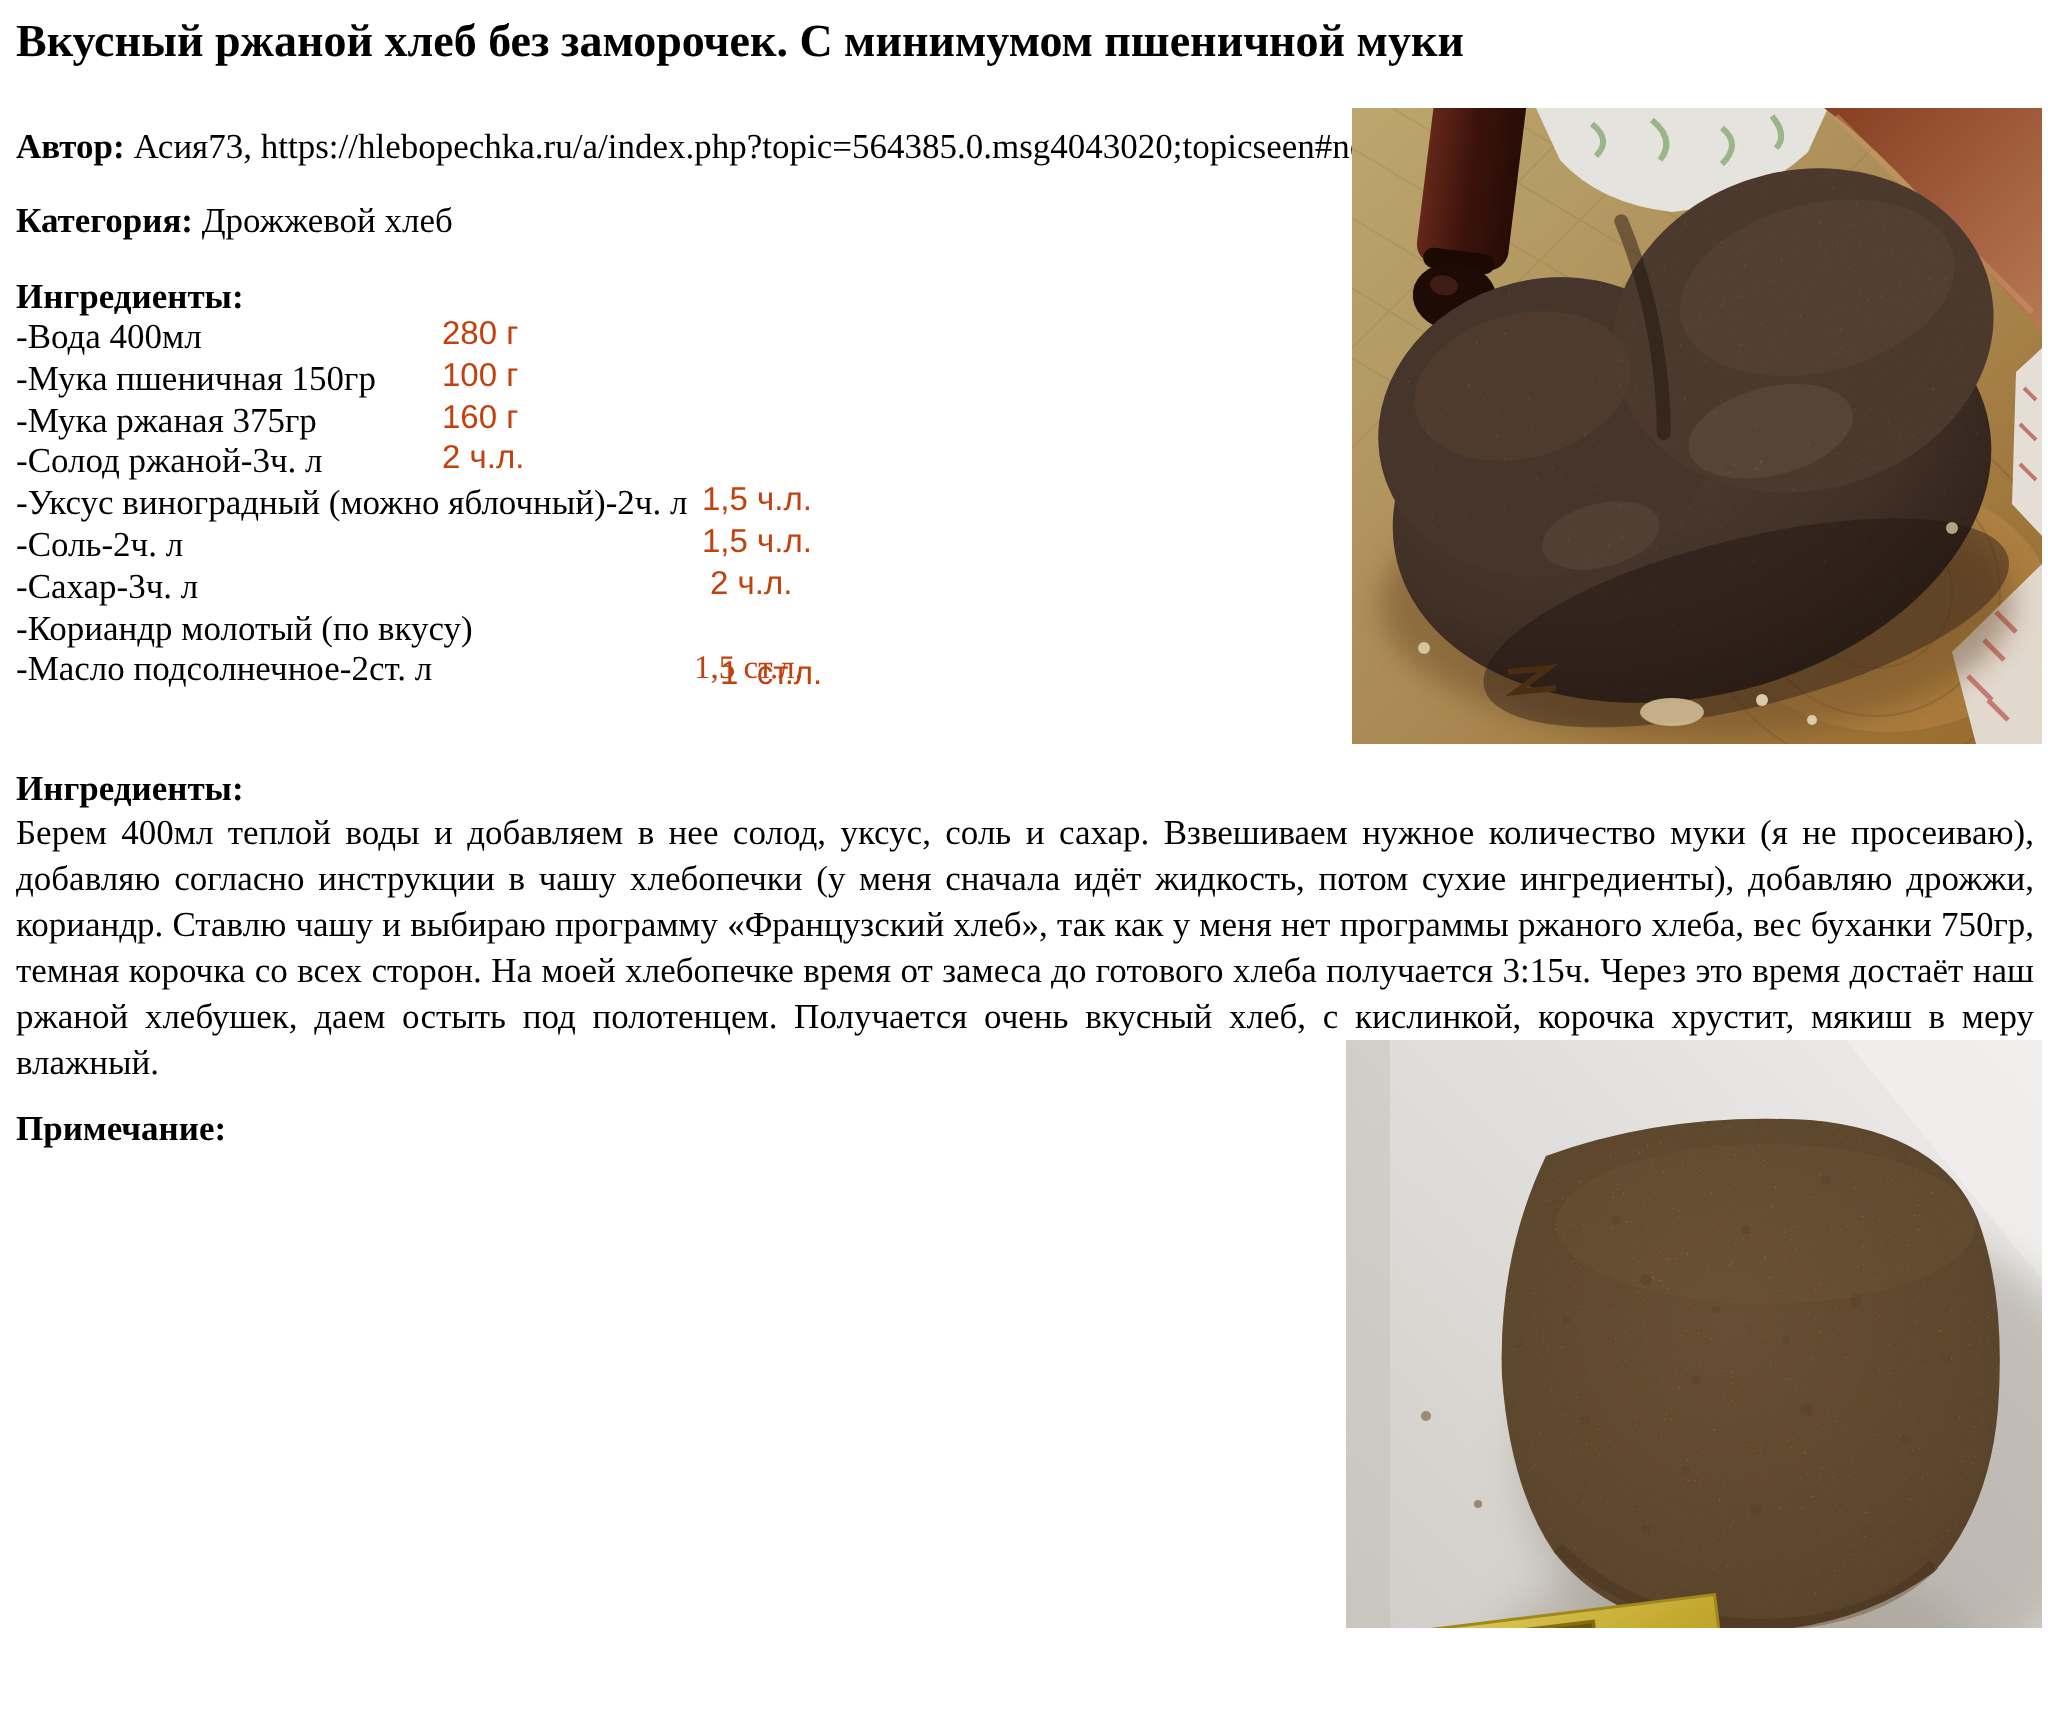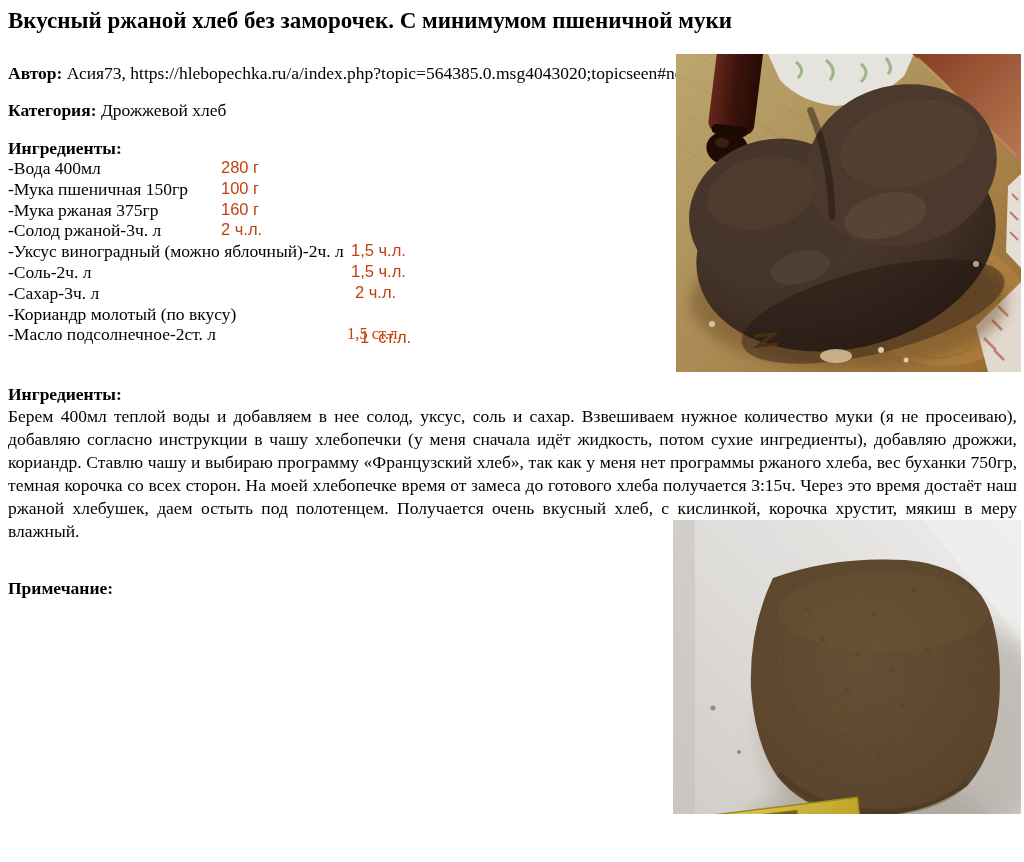--- a/index.html
+++ b/index.html
@@ -12,21 +12,21 @@
     position:absolute; left:8px; top:8px; width:810px;
     font-size:23px; font-weight:bold; line-height:1.15;
   }
   .meta-line { position:absolute; left:8px; font-size:17.5px; white-space:nowrap; }
   .meta-line .lbl { font-weight:bold; }
   .author-line { top:63px; }
   .category-line { top:100px; }
   .sec-heading { position:absolute; left:8px; font-size:17.5px; font-weight:bold; }
   .ingredients-heading { top:138px; }
   .instructions-heading { top:384px; }
-  .note-heading { top:578px; }
+  .note-heading { top:554px; }
   .ing-list { position:absolute; left:8px; top:158px; width:480px; }
   .ing-row { position:relative; height:20.8px; font-size:17.5px; white-space:nowrap; }
   .ing-val {
     position:absolute; top:0;
     font-family:"Liberation Sans", sans-serif; font-size:16.5px;
     color:#c2410c; white-space:pre;text-align:right;
   }
   .ing-val.tab1 { left:213px; }
   .ing-val.tab2 { left:343px; }
   .ing-row.r7 .ing-val { left:347px; }

